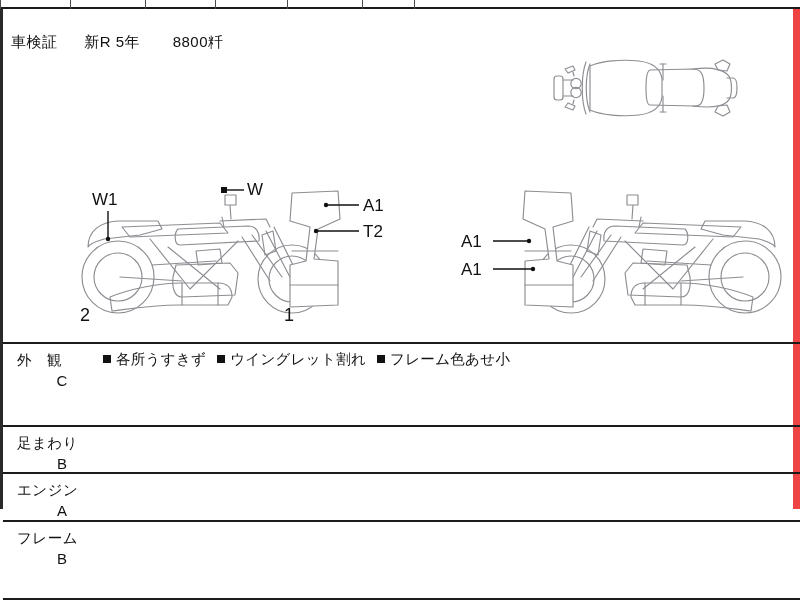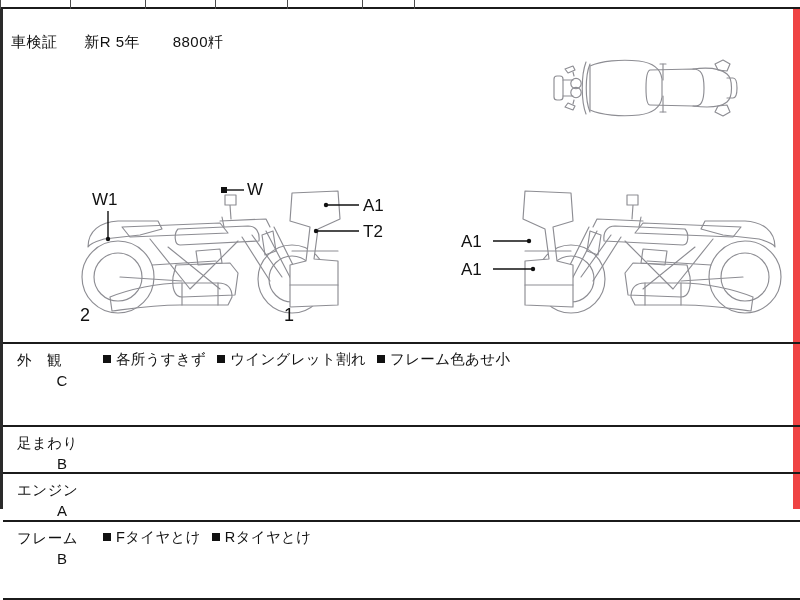--- a/index.html
+++ b/index.html
@@ -355,17 +355,16 @@
         <div class="cond-cat">足まわり</div>
         <div class="cond-grade">B</div>
       </div>
       <div class="cond-row" style="top: 465px; height: 48px;">
         <div class="cond-cat">エンジン</div>
         <div class="cond-grade">A</div>
       </div>
       <div class="cond-row" style="top: 513px; height: 78px;">
         <div class="cond-cat">フレーム</div>
         <div class="cond-grade">B</div>
-        <div class="cond-notes"><span class="note-item"><span class="bullet"></span><span>Fタイヤとけ</span></span><span class="note-item"><span class="bullet"></span><span>Rタイヤとけ</span></span></div>
       </div>
     </div>
 
 </div>
 
 </body></html>

